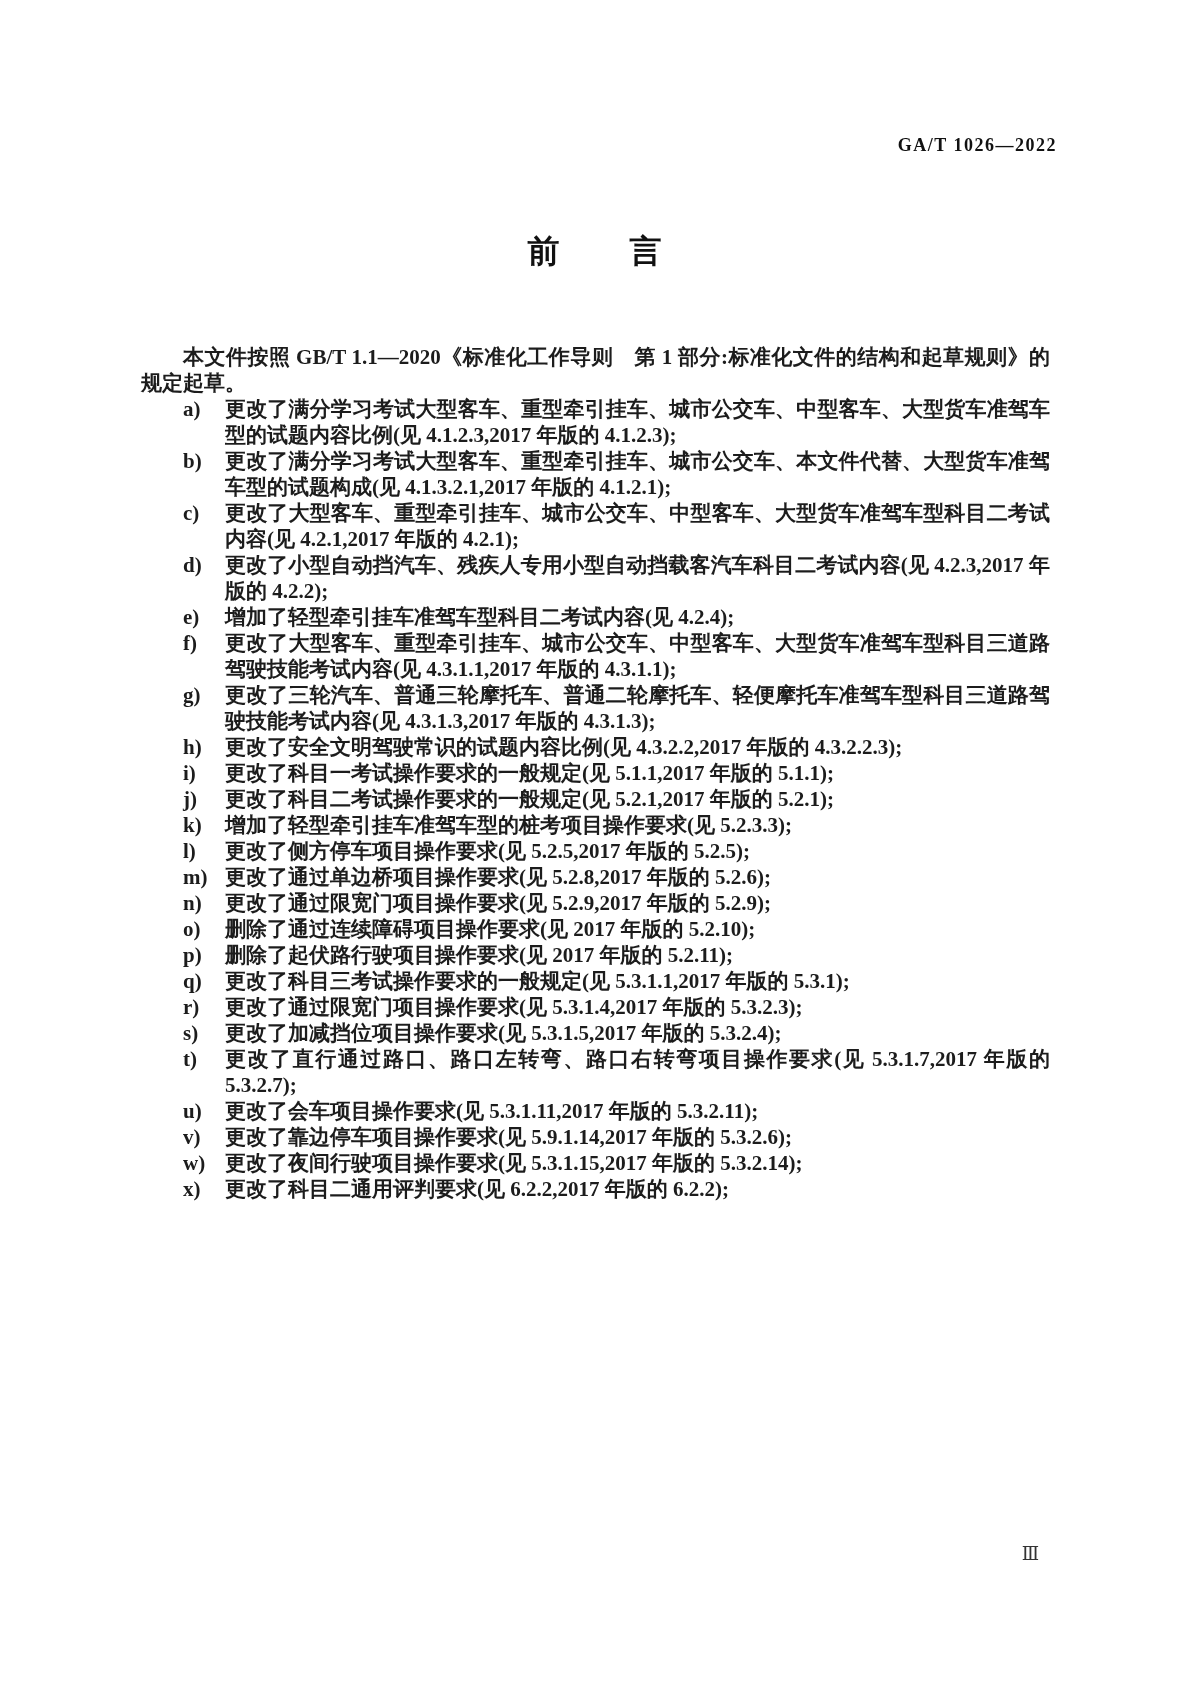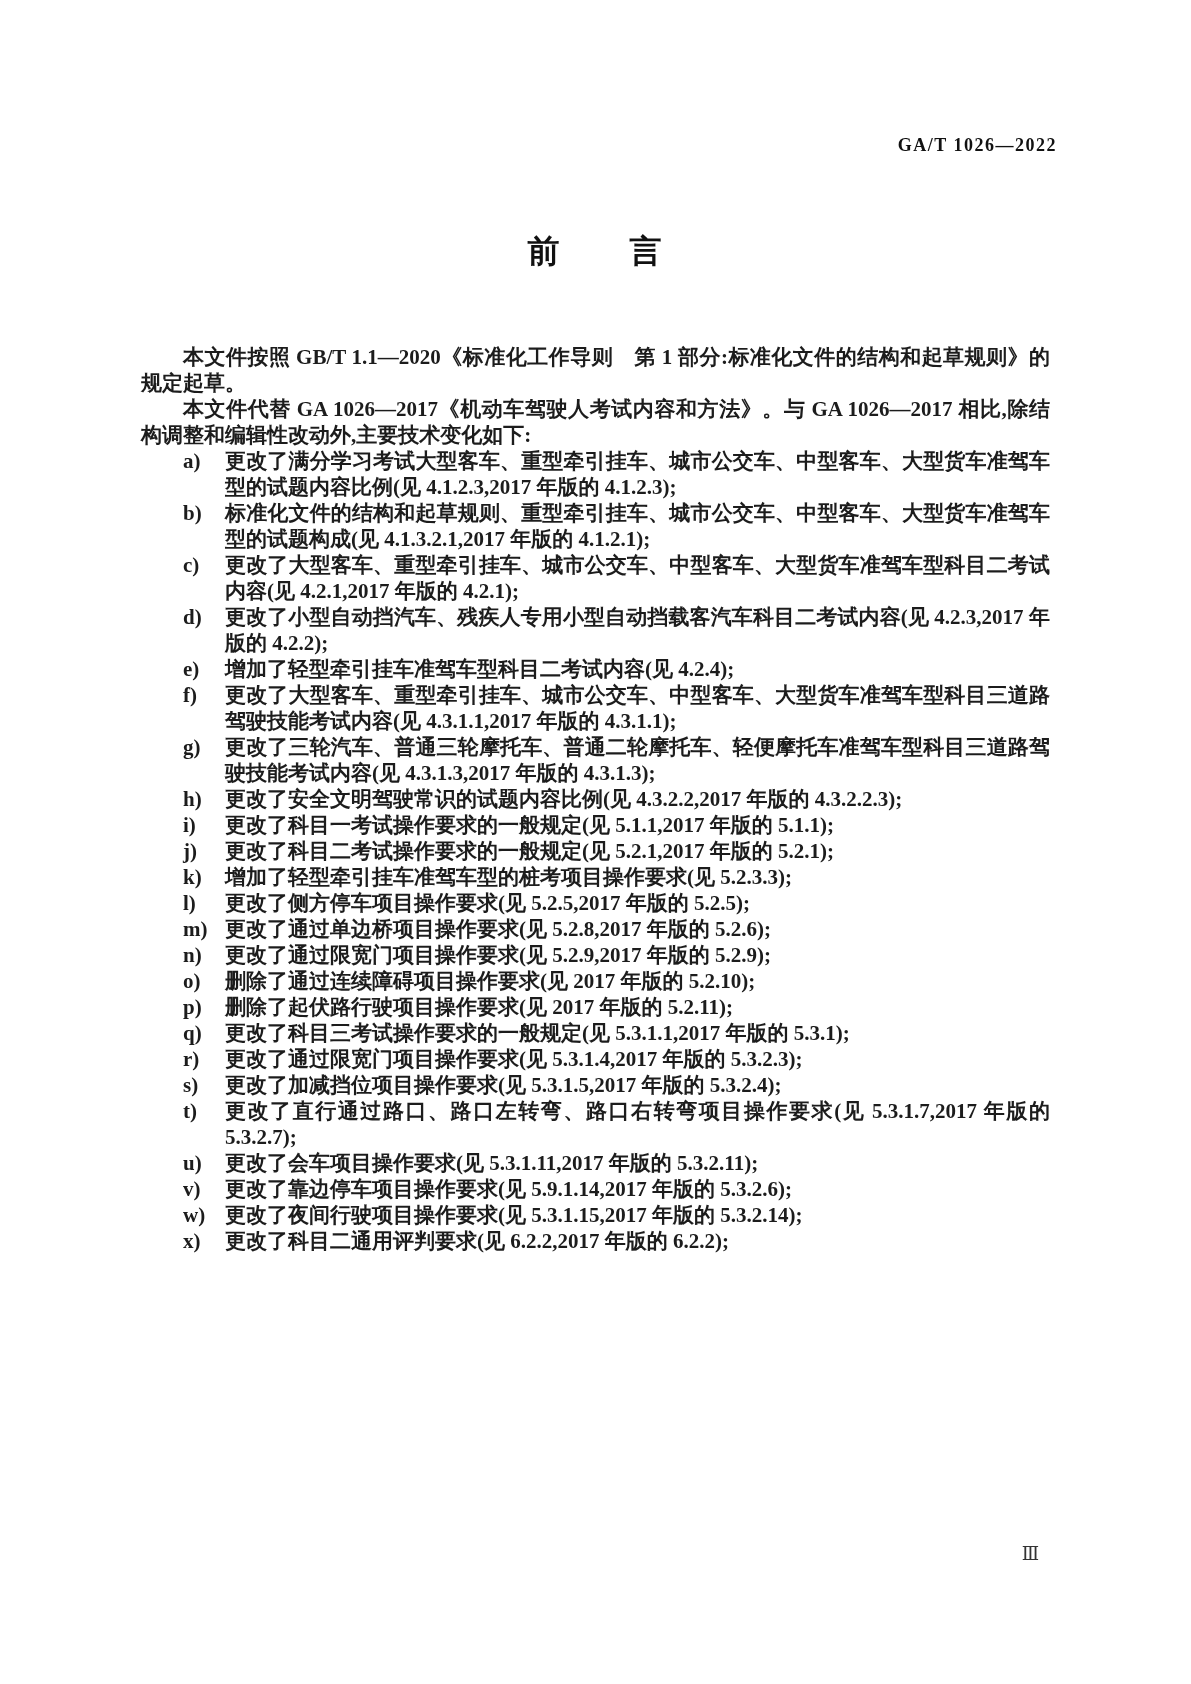--- a/index.html
+++ b/index.html
@@ -73,29 +73,28 @@
 <body>
 
 <div class="page">
 
   <div class="header-code">GA/T 1026—2022</div>
 
   <div class="doc-title">前　　言</div>
 
   <div class="content">
     <p class="para">本文件按照 GB/T 1.1—2020《标准化工作导则　第 1 部分:标准化文件的结构和起草规则》的规定起草。</p>
-    <p class="para">本文件代替 GA 1026—2017《机动车驾驶人考试内容和方法》。与 GA 1026—2017 相比,除结构调整和编辑性改动外,主要技术变化如下:</p>
 
     <div class="change-item">
       <span class="change-label">a)</span>
       <span class="change-text">更改了满分学习考试大型客车、重型牵引挂车、城市公交车、中型客车、大型货车准驾车型的试题内容比例(见 4.1.2.3,2017 年版的 4.1.2.3);</span>
     </div>
     <div class="change-item">
       <span class="change-label">b)</span>
-      <span class="change-text">标准化文件的结构和起草规则、重型牵引挂车、城市公交车、中型客车、大型货车准驾车型的试题构成(见 4.1.3.2.1,2017 年版的 4.1.2.1);</span>
+      <span class="change-text">更改了满分学习考试大型客车、重型牵引挂车、城市公交车、本文件代替、大型货车准驾车型的试题构成(见 4.1.3.2.1,2017 年版的 4.1.2.1);</span>
     </div>
     <div class="change-item">
       <span class="change-label">c)</span>
       <span class="change-text">更改了大型客车、重型牵引挂车、城市公交车、中型客车、大型货车准驾车型科目二考试内容(见 4.2.1,2017 年版的 4.2.1);</span>
     </div>
     <div class="change-item">
       <span class="change-label">d)</span>
       <span class="change-text">更改了小型自动挡汽车、残疾人专用小型自动挡载客汽车科目二考试内容(见 4.2.3,2017 年版的 4.2.2);</span>
     </div>
     <div class="change-item">

